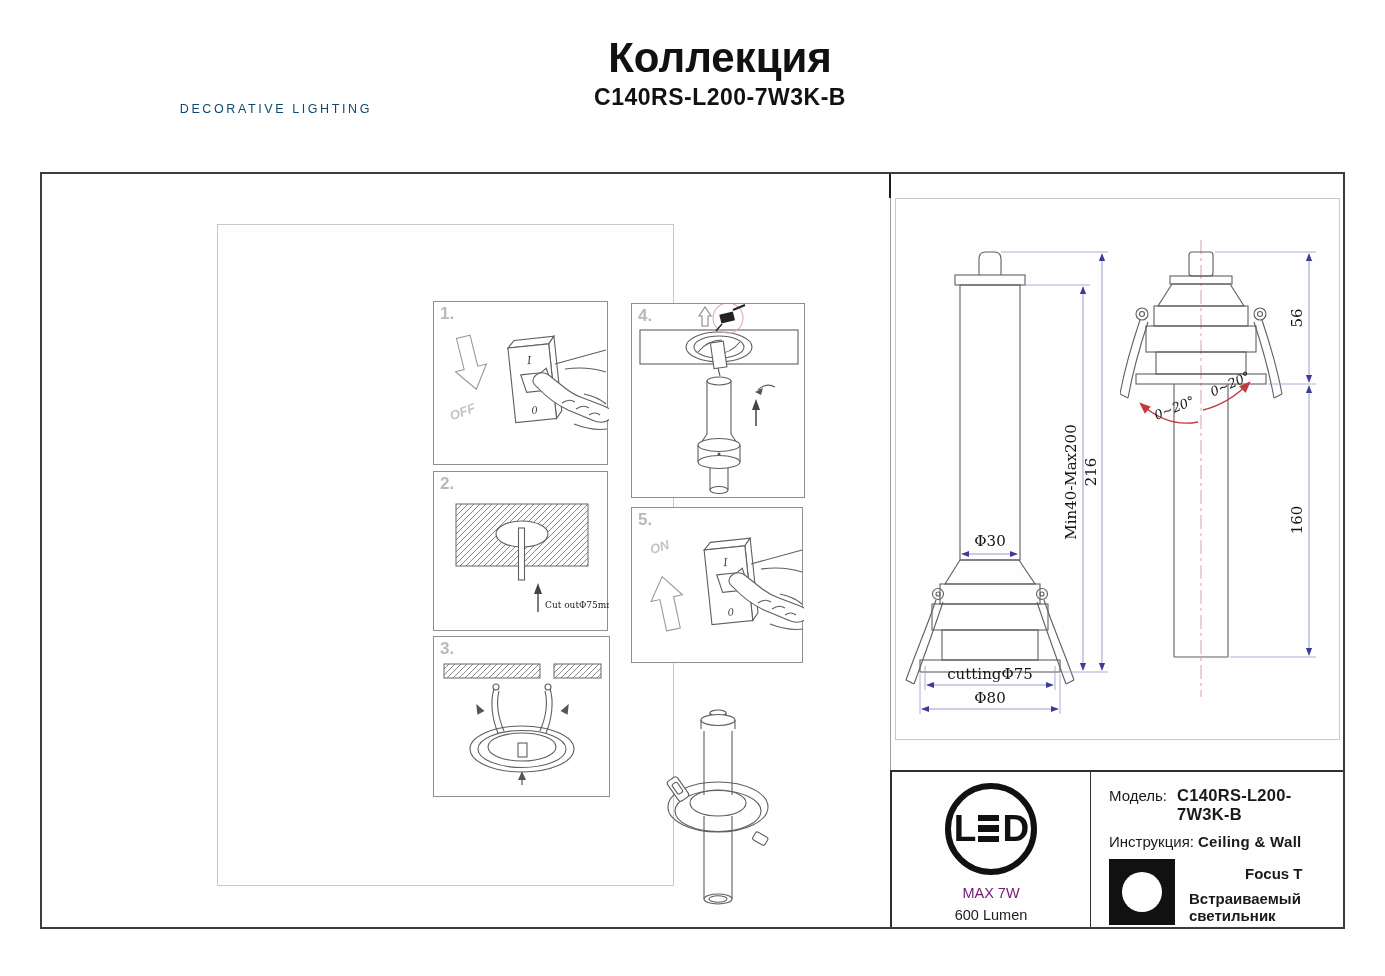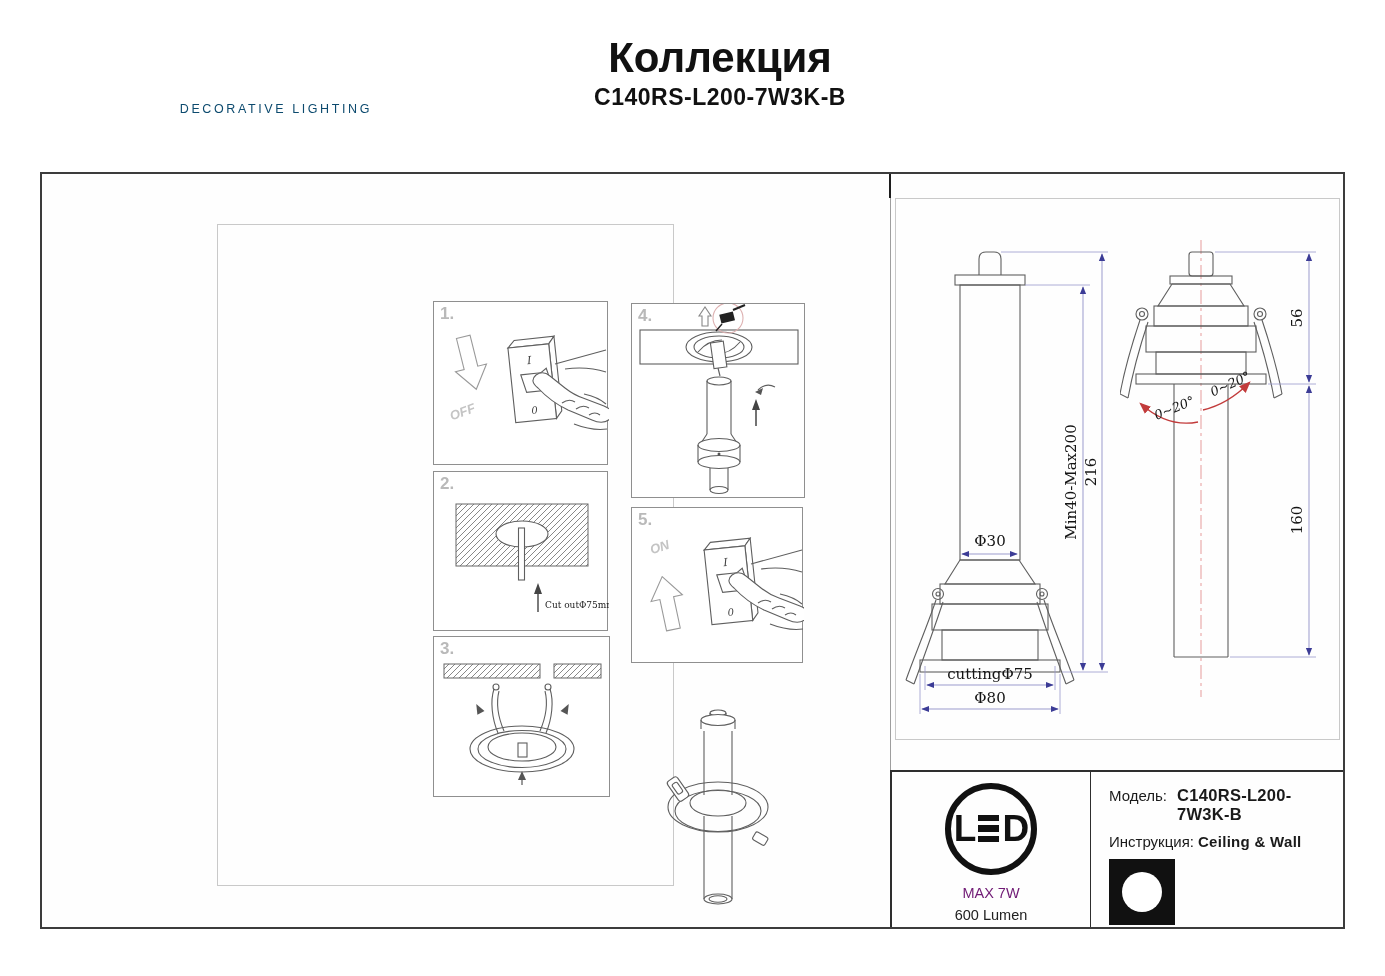--- a/index.html
+++ b/index.html
@@ -399,18 +399,22 @@
         <div class="info-row">
           <span class="info-label">Модель:</span>
           <span class="info-value">C140RS-L200-7W3K-B</span>
         </div>
         <div class="info-row">
           <span class="info-label">Инструкция:</span>
           <span class="info-value coll">Ceiling &amp; Wall</span>
         </div>
         <div class="type-row">
           <div class="type-icon"></div>
+          <div class="type-texts">
+            <div class="series-name">Focus T</div>
+            <div class="product-type">Встраиваемый светильник</div>
+          </div>
         </div>
       </div>
     </div>
 
   </div>
 </div>
 
 </body></html>

